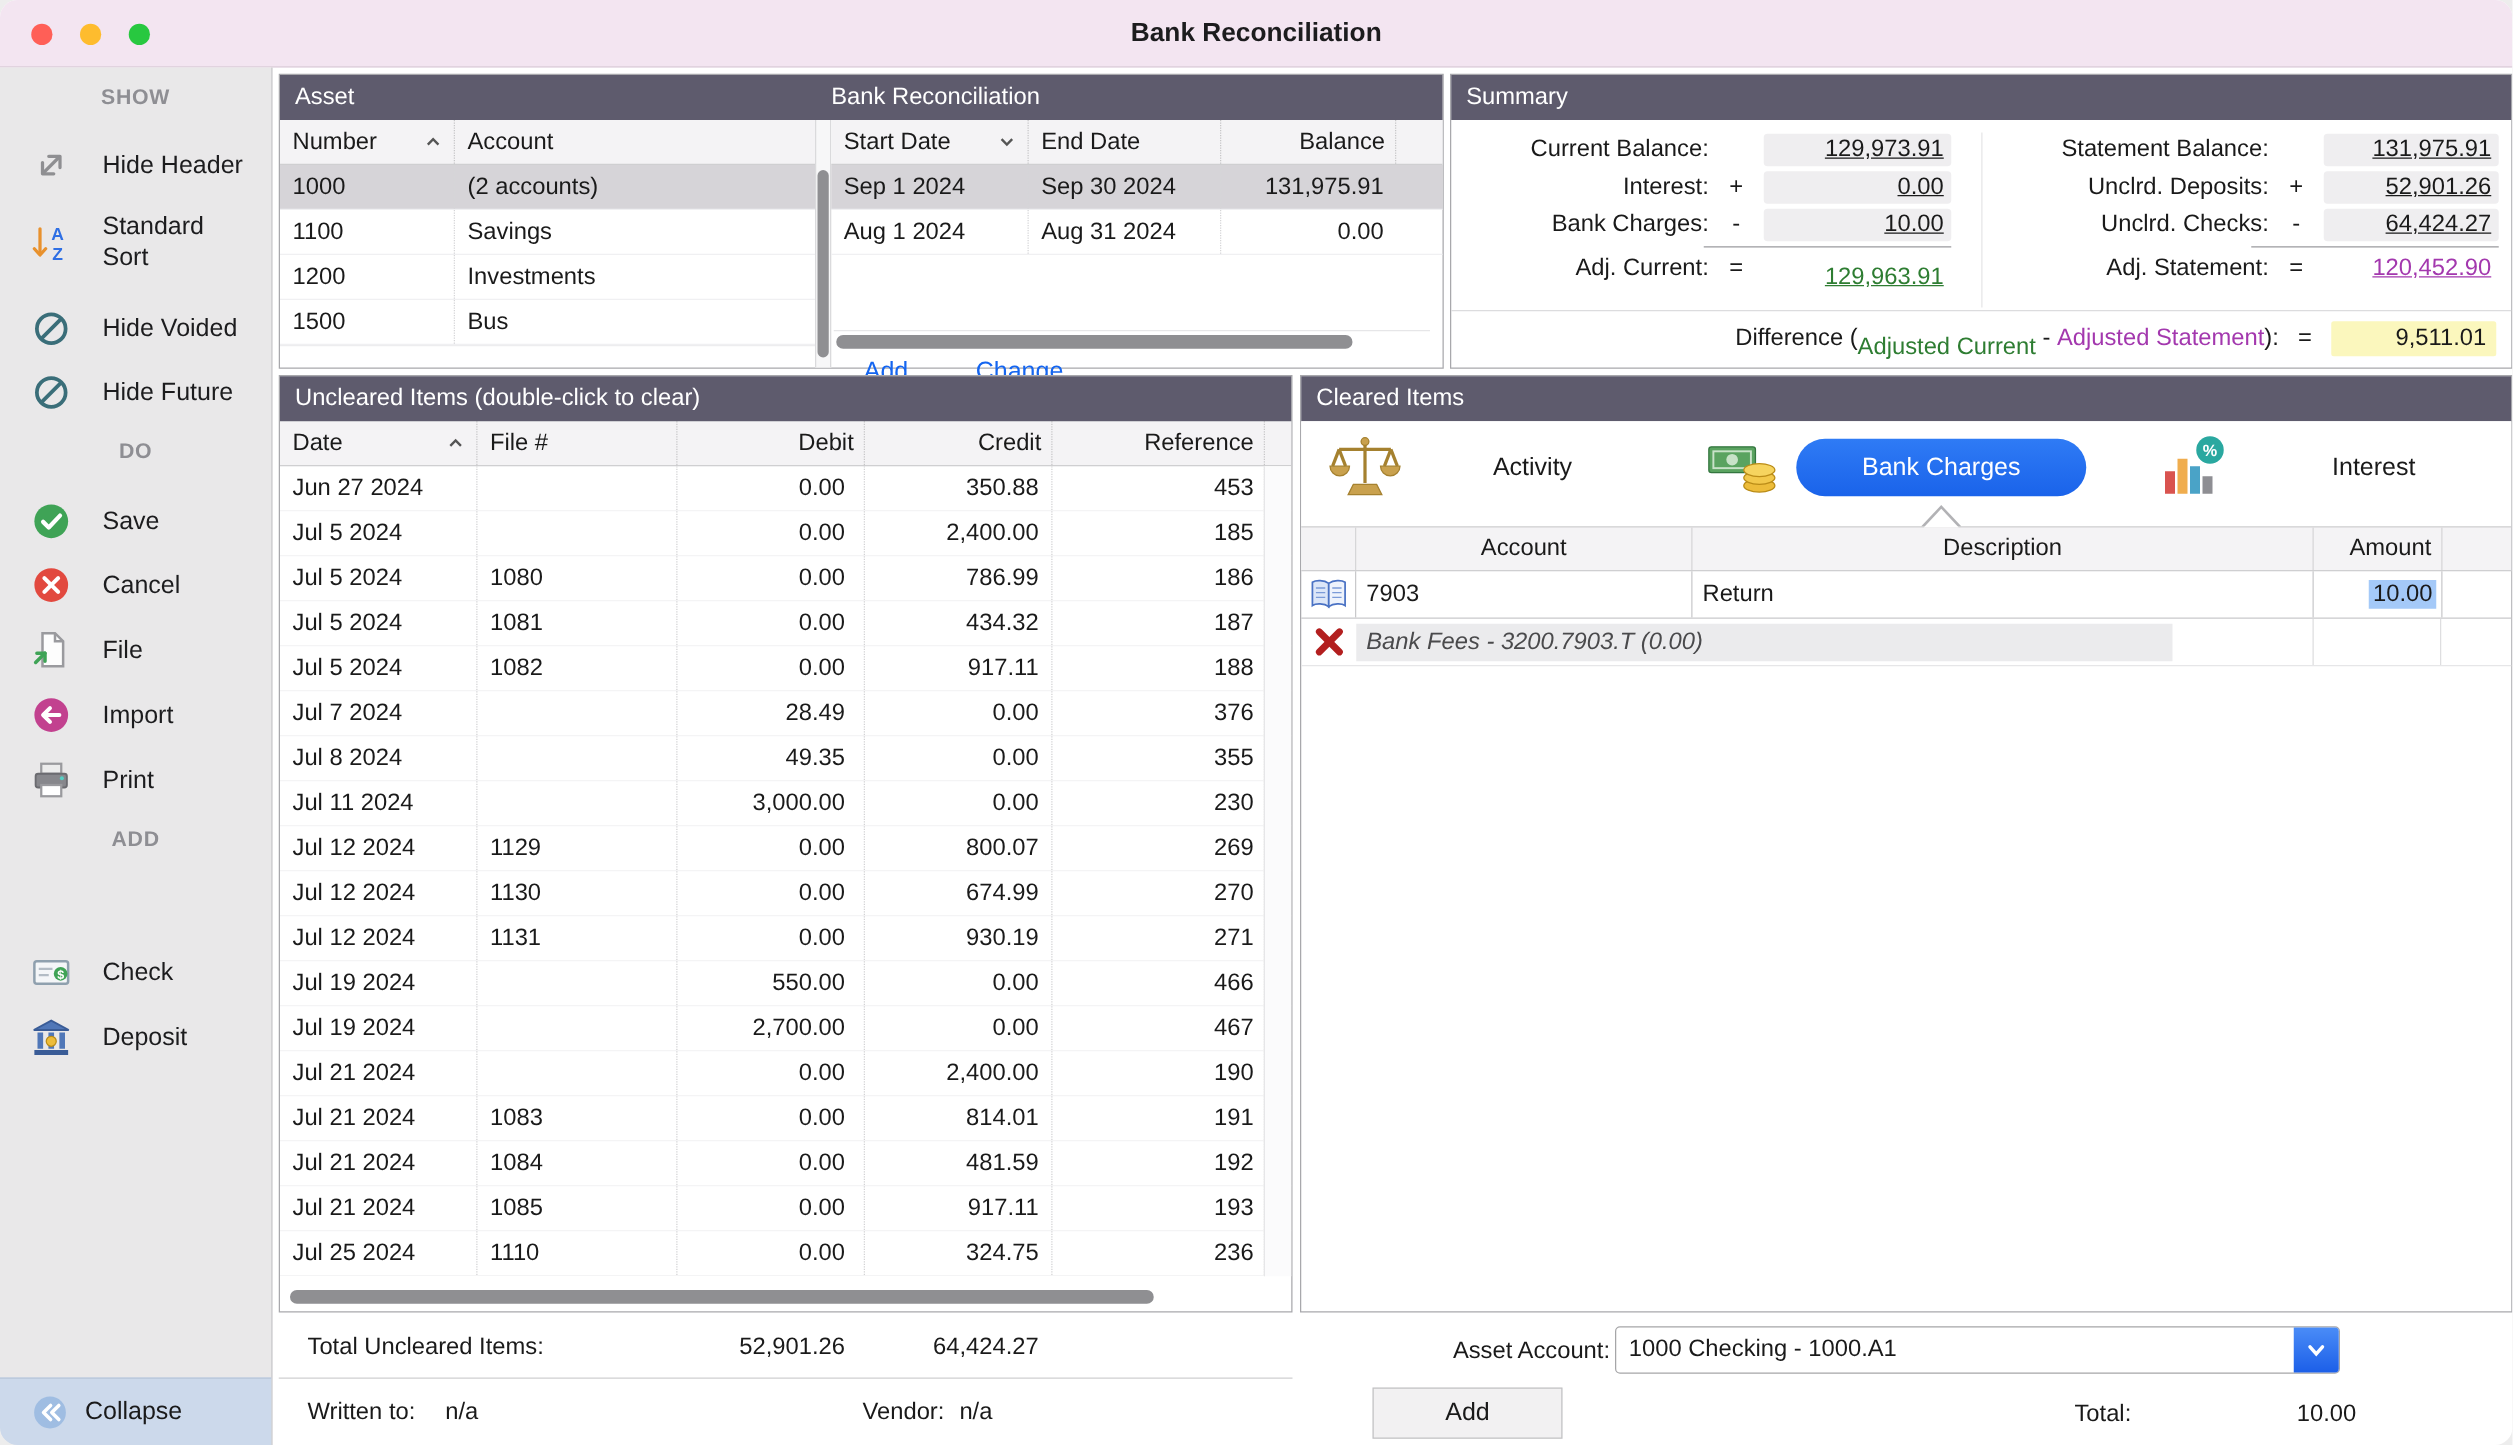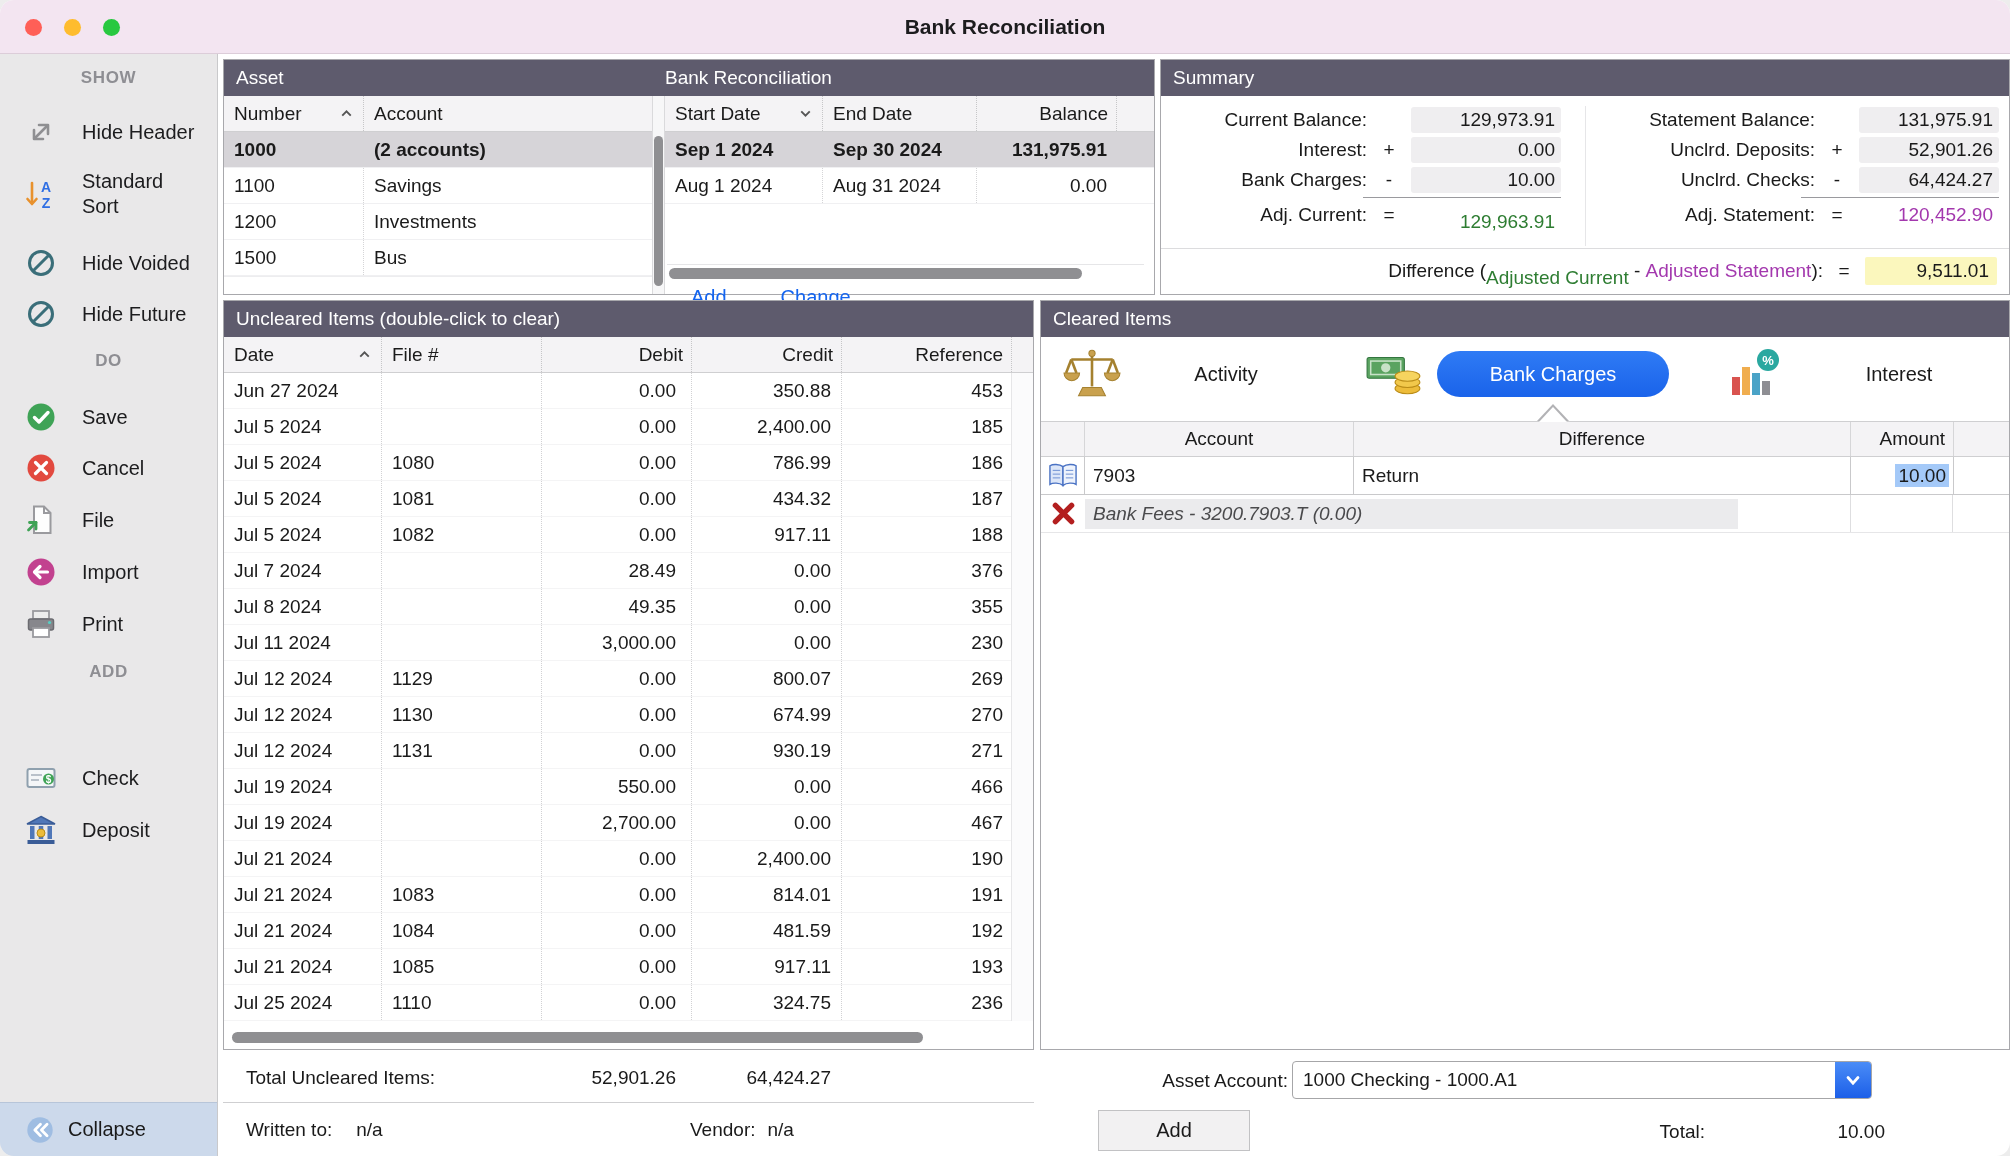--- a/index.html
+++ b/index.html
@@ -33,21 +33,21 @@
   .th:last-child { border-right:none; }
   .caret { width:17px; height:17px; }
 
   
   #top-panel { left:223px; top:59px; width:932px; height:236px; }
   .bkrec-title { position:absolute; left:441px; top:0; }
   .asset-table { position:absolute; left:0; top:36px; width:428px; bottom:0; overflow:hidden; }
   .a-num { width:140px; justify-content:space-between; }
   .a-acct { flex:1; }
   .tr { display:flex; height:36px; align-items:center; border-bottom:1px solid #f0f0f2; }
-  .tr.selected { background:#d6d4d8;font-weight:bold; }
+  .tr.selected { background:#d6d4d8; }
   .td { padding-left:10px; white-space:nowrap; overflow:hidden; }
   .td.num { width:140px; border-right:1px dotted #d5d5d7; height:100%; line-height:35px; }
   .td.acct { flex:1; height:100%; line-height:35px; }
   .partial-row { height:20px; border-top:1px solid #ededef; }
 
   .vstrip { position:absolute; left:428px; top:36px; width:13px; bottom:0; background:#f7f7f8; border-left:1px solid #dadadc; border-right:1px solid #dadadc; }
   .vthumb { position:absolute; left:1px; right:1px; top:40px; height:150px; background:#8f8f92; border-radius:5px; }
 
   .bk-table { position:absolute; left:441px; top:36px; right:0; bottom:0; }
   .b-start { width:158px; justify-content:space-between; }
@@ -64,21 +64,21 @@
 
   
   #summary-panel { left:1160px; top:59px; width:850px; height:236px; }
   .sum-body { position:absolute; left:0; right:0; top:36px; bottom:0; }
   .sum-col { position:absolute; top:9px; }
   .sum-col.left { left:14px; width:386px; }
   .sum-col.right { left:460px; width:378px; }
   .sum-row { display:flex; align-items:center; height:30px; }
   .sum-row .slbl { flex:1; text-align:right; white-space:nowrap; }
   .sum-row .sop { width:44px; text-align:center; }
-  .sum-row .sval { width:150px; text-align:right; background:#efeef0; border-radius:3px; padding:2px 6px; white-space:nowrap; }
+  .sum-row .sval { width:150px; text-align:right; background:#efeef0; border-radius:3px; padding:2px 6px; white-space:nowrap;text-decoration:underline; }
   .sum-col.right .sum-row .sval { width:140px; }
   .sum-rule { margin:2px 0 2px auto; width:198px; border-top:1px solid #9a9a9e; }
   .sval.plain { background:transparent; }
   .green { color:#2e7d32;margin-top:14px; }
   .purple { color:#a338ae; }
   .sum-vdiv { position:absolute; left:424px; top:10px; height:140px; border-left:1px solid #e6e6e8; }
   .sum-diff-rule { position:absolute; left:0; right:0; top:152px; border-top:1px solid #dcdcde; }
   .sum-diff { position:absolute; top:157px; right:12px; height:36px; display:flex; align-items:center; white-space:pre; }
   .sum-diff .dop { width:42px; text-align:center; }
   .diff-box { width:132px; text-align:right; background:#fbf7bd; border-radius:2px; padding:3px 8px; }
@@ -667,21 +667,21 @@
 
     <div class="notch"></div>
 
     <div class="clr-table">
       <div class="clr-thead">
         <div class="clr-th ct-icon"></div>
         <div class="clr-th ct-acct">
             <span>Account</span>
           </div>
         <div class="clr-th ct-desc">
-            <span>Difference</span>
+            <span>Description</span>
           </div>
         <div class="clr-th ct-amt">
             <span>Amount</span>
           </div>
         <div class="clr-th ct-x"></div>
       </div>
       <div class="clr-row1">
         <div class="cell icon">
           <svg viewBox="0 0 34 30">
             <path d="M17 5 C13 2 6 2 3 4 v20 c3 -2 10 -2 14 1 z" fill="#dce6f8" stroke="#4a72c4" stroke-width="1.5"></path>

